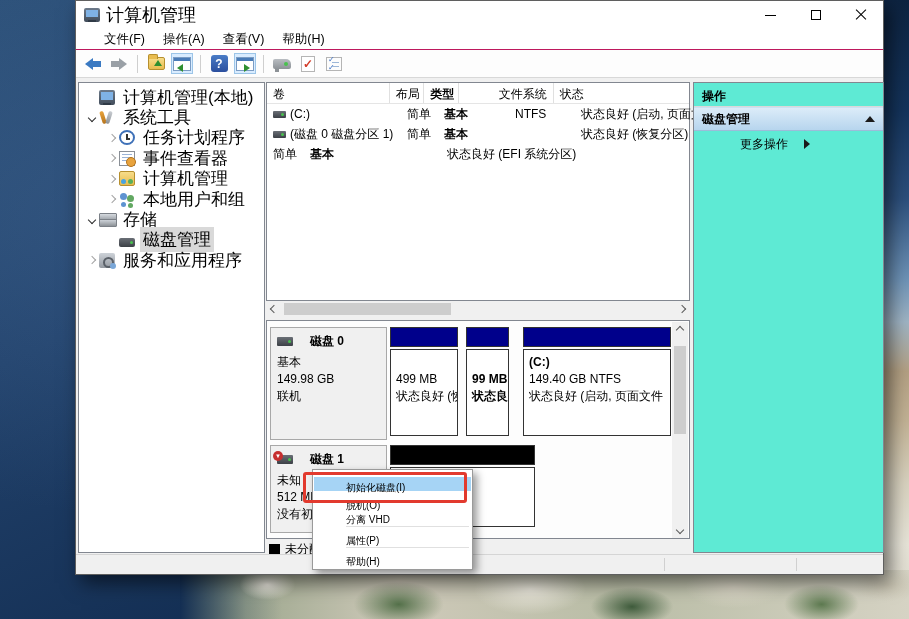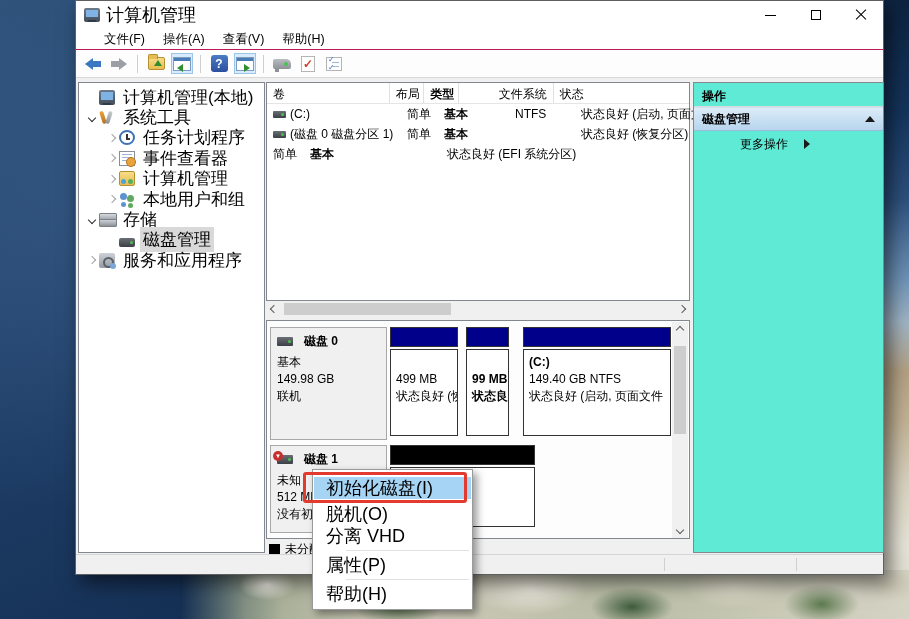--- a/index.html
+++ b/index.html
@@ -143,21 +143,21 @@
 
   .disk-area { position:absolute; left:190px; top:319px; width:424px; height:219px;
                background:#fdfdfd; border:1px solid #828790; }
   .vscroll { position:absolute; right:1px; top:1px; width:16px; height:216px; background:#f0f0f0; }
   .vs-btn { position:absolute; left:0; width:16px; height:16px; display:flex; align-items:center; justify-content:center; }
   .vs-up{ top:0; } .vs-down{ bottom:0; }
   .vs-thumb { position:absolute; left:2px; top:24px; width:12px; height:88px; background:#cdcdcd; }
 
   .disk-row { position:absolute; left:3px; }
   .disk-label { position:absolute; left:0; top:0; width:117px; background:#f0f0f0; border:1px solid #a8a8a8; padding:5px 6px; }
-  .disk-label .dl-title { display:flex; align-items:center; gap:11px; font-weight:bold; margin-bottom:4px; }
+  .disk-label .dl-title { display:flex; align-items:center; gap:17px; font-weight:bold; margin-bottom:4px; }
   .disk-label .line { line-height:17px; white-space:nowrap; overflow:hidden; }
   .dl-ico { width:16px; height:9px; background:linear-gradient(#6a6f76,#3c4046); border-radius:1px; position:relative; flex:none; }
   .dl-ico::before { content:""; position:absolute; right:2px; top:3px; width:3px; height:3px; border-radius:50%; background:#49c24e; }
   .dl-ico.unknown::after { content:"\25BC"; position:absolute; left:-4px; top:-4px; width:10px; height:10px; border-radius:50%; background:#c62f2f; color:#fff; font-size:6px; line-height:10px; text-align:center; }
 
   .partition { position:absolute; top:0; }
   .part-band { height:20px; background:#00008b; border:1px solid #333; }
   .part-band.black { background:#000; }
   .part-box { margin-top:2px; background:#fff; border:1px solid #333; padding:4px 5px; overflow:hidden; }
   .part-box .pb-label { font-weight:bold; }
@@ -177,21 +177,21 @@
   .ap-more { height:26px; display:flex; align-items:center; padding:0 10px 0 46px; }
   .ap-more span { flex:1; }
 
   
   .statusbar { position:absolute; left:0; bottom:0; right:0; height:20px; background:#f0f0f0; border-top:1px solid #d5d5d5; }
   .statusbar .sb-sep { position:absolute; top:3px; bottom:3px; width:1px; background:#d0d0d0; }
 
   
   .ctx-menu { position:absolute; left:312px; top:469px; width:161px; background:#fff;
               border:1px solid #9a9a9a; box-shadow:4px 4px 8px rgba(0,0,0,.4); padding:4px 1px; z-index:20; }
-  .ctx-item { height:22px; line-height:22px; padding-left:12px; font-size:18px; white-space:nowrap; }
+  .ctx-item { height:14px; line-height:22px; padding-left:32px; font-size:10px; white-space:nowrap; }
   .ctx-item.highlight { background:#a6d4f5; margin-top:3px; margin-bottom:4px; }
   .ctx-sep { height:1px; background:#e0e0e0; margin:3px 2px 3px 32px; }
   .ctx-item.gap-top { margin-top:2px; }
 
   .red-annotation { position:absolute; left:303px; top:472px; width:164px; height:31px;
                     border:3px solid #e23a2e; border-radius:3px; z-index:30; }
 </style>
 </head>
 <body>
 

